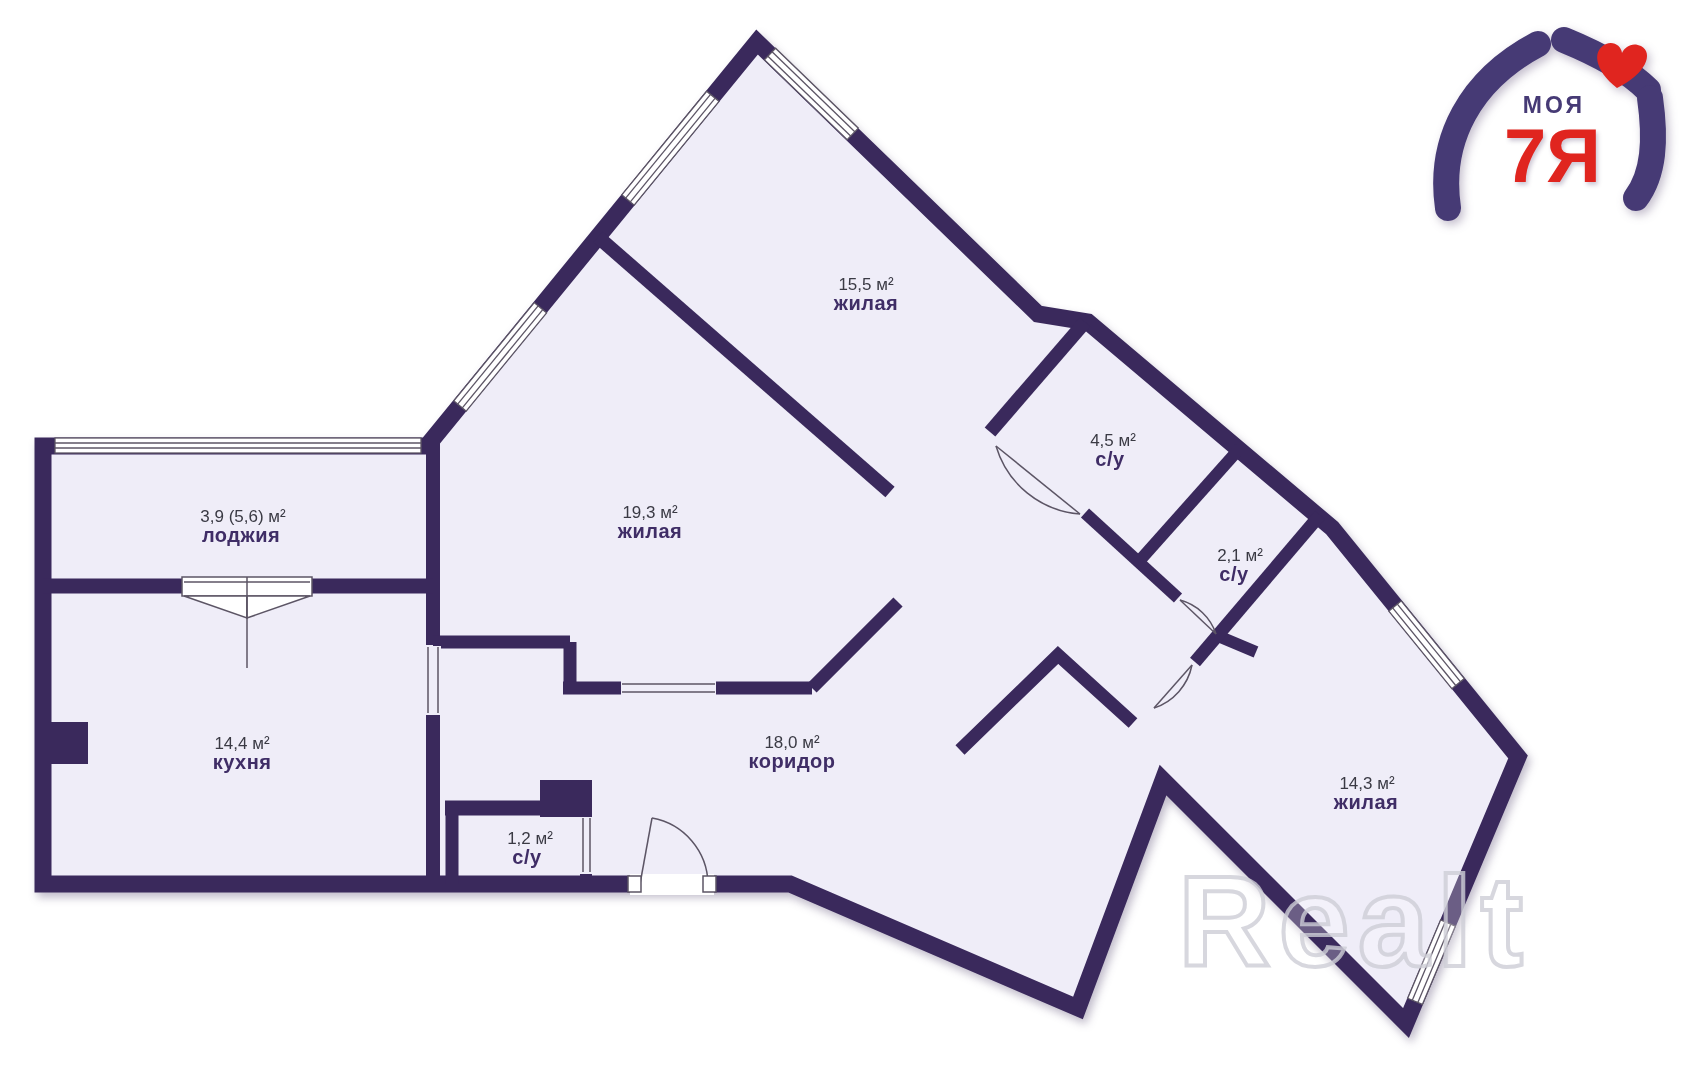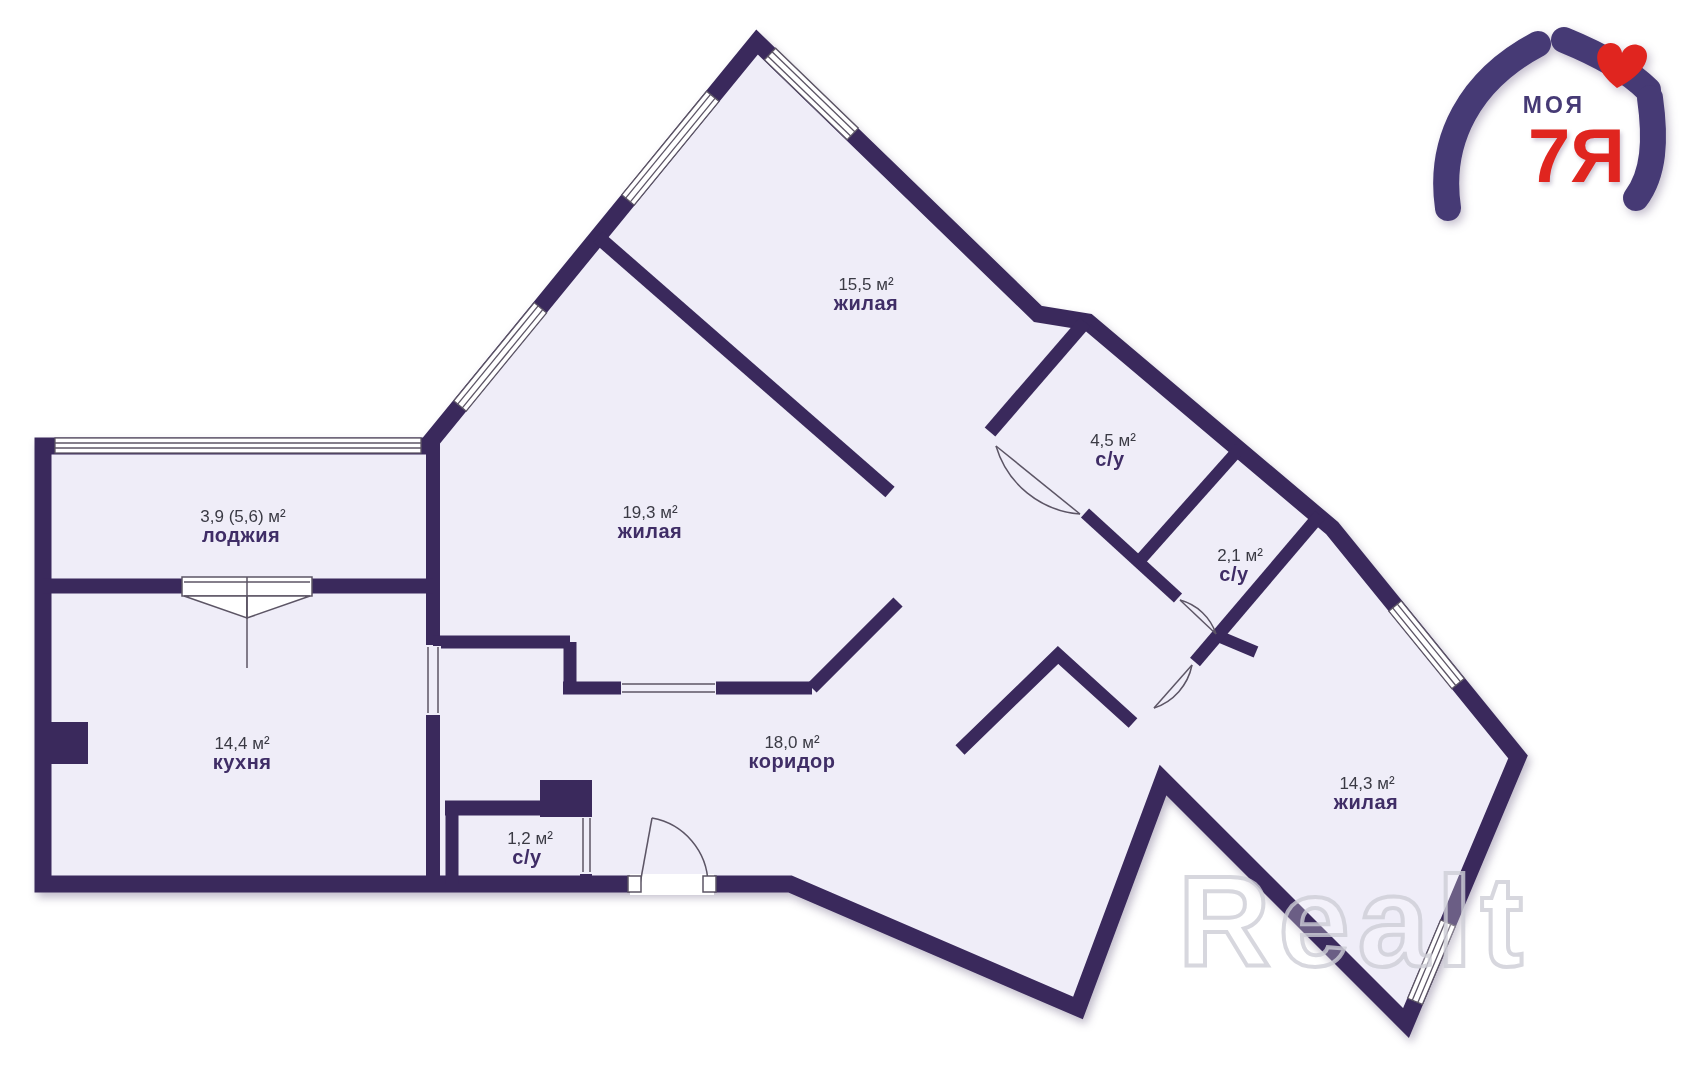--- a/index.html
+++ b/index.html
@@ -4,21 +4,21 @@
 <style>
   html,body{margin:0;padding:0;background:#ffffff;}
   #stage{position:relative;width:1695px;height:1080px;background:#ffffff;overflow:hidden;
          font-family:"Liberation Sans", sans-serif;}
   svg text{font-family:"Liberation Sans", sans-serif;}
   .area-label{font-size:17px;fill:#3a3a44;font-weight:400;}
   .name-label{font-size:20px;fill:#3f2d66;font-weight:700;letter-spacing:0.5px;}
   #logo{position:absolute;left:1412px;top:22px;width:270px;height:215px;}
   #logo .word{position:absolute;left:92px;top:70px;width:100px;text-align:center;
               font-size:23px;font-weight:700;color:#463a75;letter-spacing:3px;}
-  #logo .mark{position:absolute;left:68px;top:94px;width:145px;text-align:right;
+  #logo .mark{position:absolute;left:68px;top:94px;width:145px;text-align:center;
               font-size:76px;font-weight:800;color:#e0251f;line-height:1.05;
               text-shadow:2px 3px 4px rgba(60,40,90,0.25);}
   #watermark{position:absolute;left:1178px;top:848px;width:520px;
              font-size:128px;font-weight:700;letter-spacing:8px;
              color:rgba(255,255,255,0.25);
              -webkit-text-stroke:4px rgba(205,205,214,0.8);}
   .wallshadow{filter:drop-shadow(3px 5px 4px rgba(45,30,80,0.30));}
   .logoshadow{filter:drop-shadow(3px 4px 5px rgba(60,40,90,0.30));}
 </style>
 </head>

